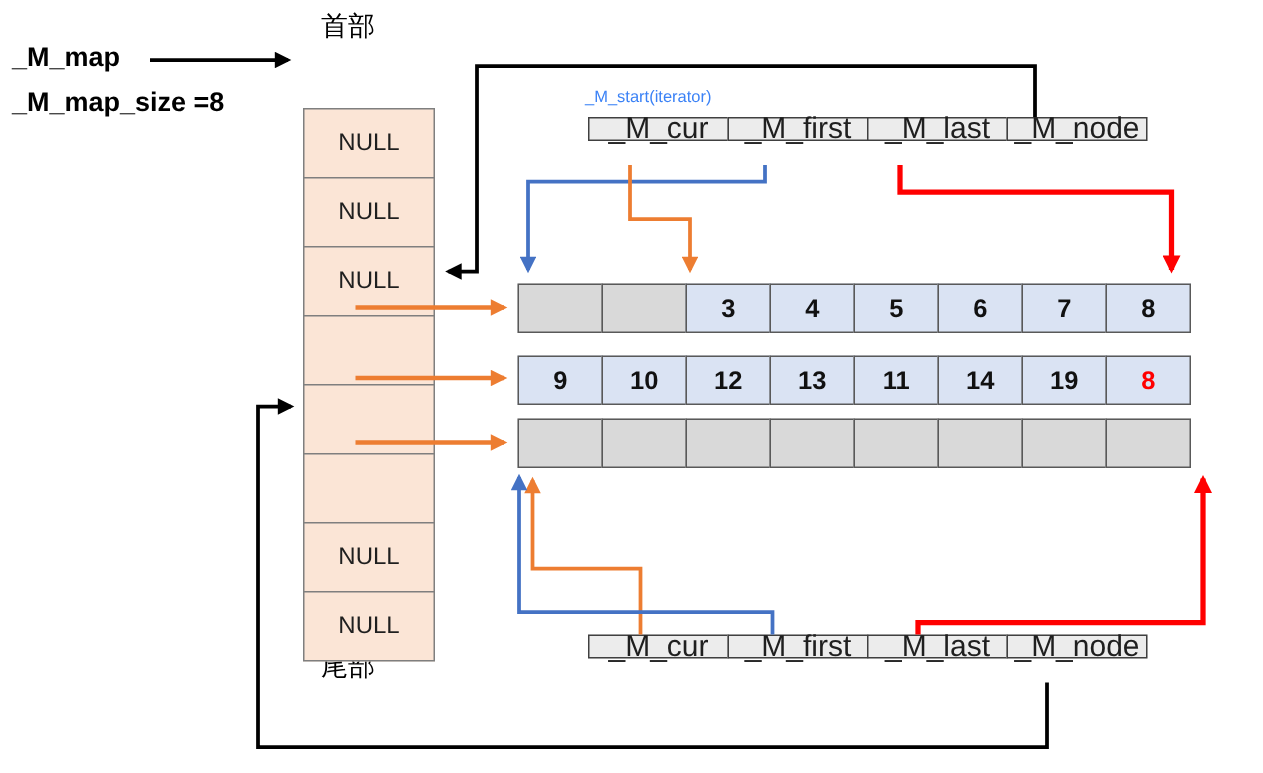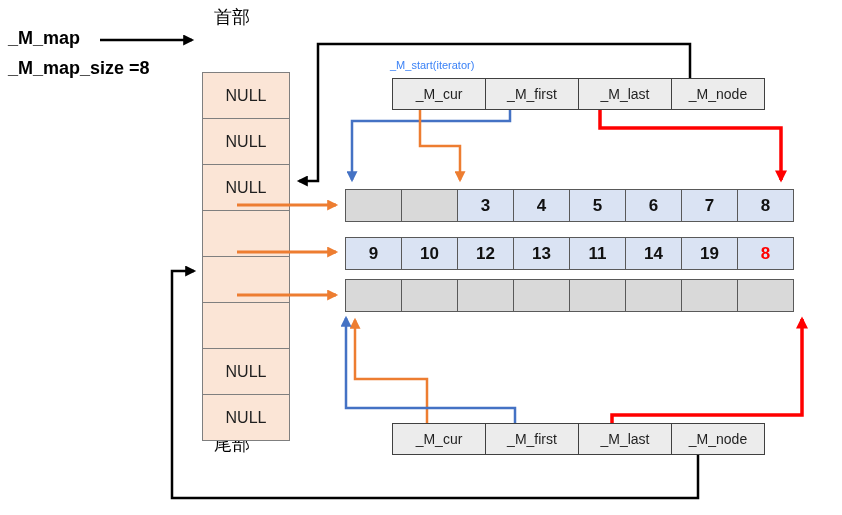--- a/index.html
+++ b/index.html
@@ -26,24 +26,24 @@
     border:1px solid #595959;display:flex;align-items:center;justify-content:center;
     font-size:17px;font-weight:bold;color:#111;
   }
   .buf-cell:first-child{margin-left:0;}
   .cell-filled{background:#dae3f3;}
   .cell-empty{background:#d9d9d9;}
   .cell-hl{color:#ff0000;}
   
   .iter-box{position:absolute;left:392px;display:flex;}
   .iter-cell{
-    box-sizing:border-box;width:94px;height:32px;margin-left:-1px;
+    box-sizing:border-box;width:94px;height:16px;margin-left:-1px;
     background:#ececec;border:1px solid #404040;
     display:flex;align-items:center;justify-content:center;
-    font-size:14px;color:#1f1f1f;
+    font-size:20px;color:#1f1f1f;
   }
   .iter-cell:first-child{margin-left:0;}
   .arrows{position:absolute;left:0;top:0;pointer-events:none;}
 </style>
 </head>
 <body>
 
 <div class="canvas">
 
   <div class="lbl bold" style="left:8px;top:28px">_M_map</div>

